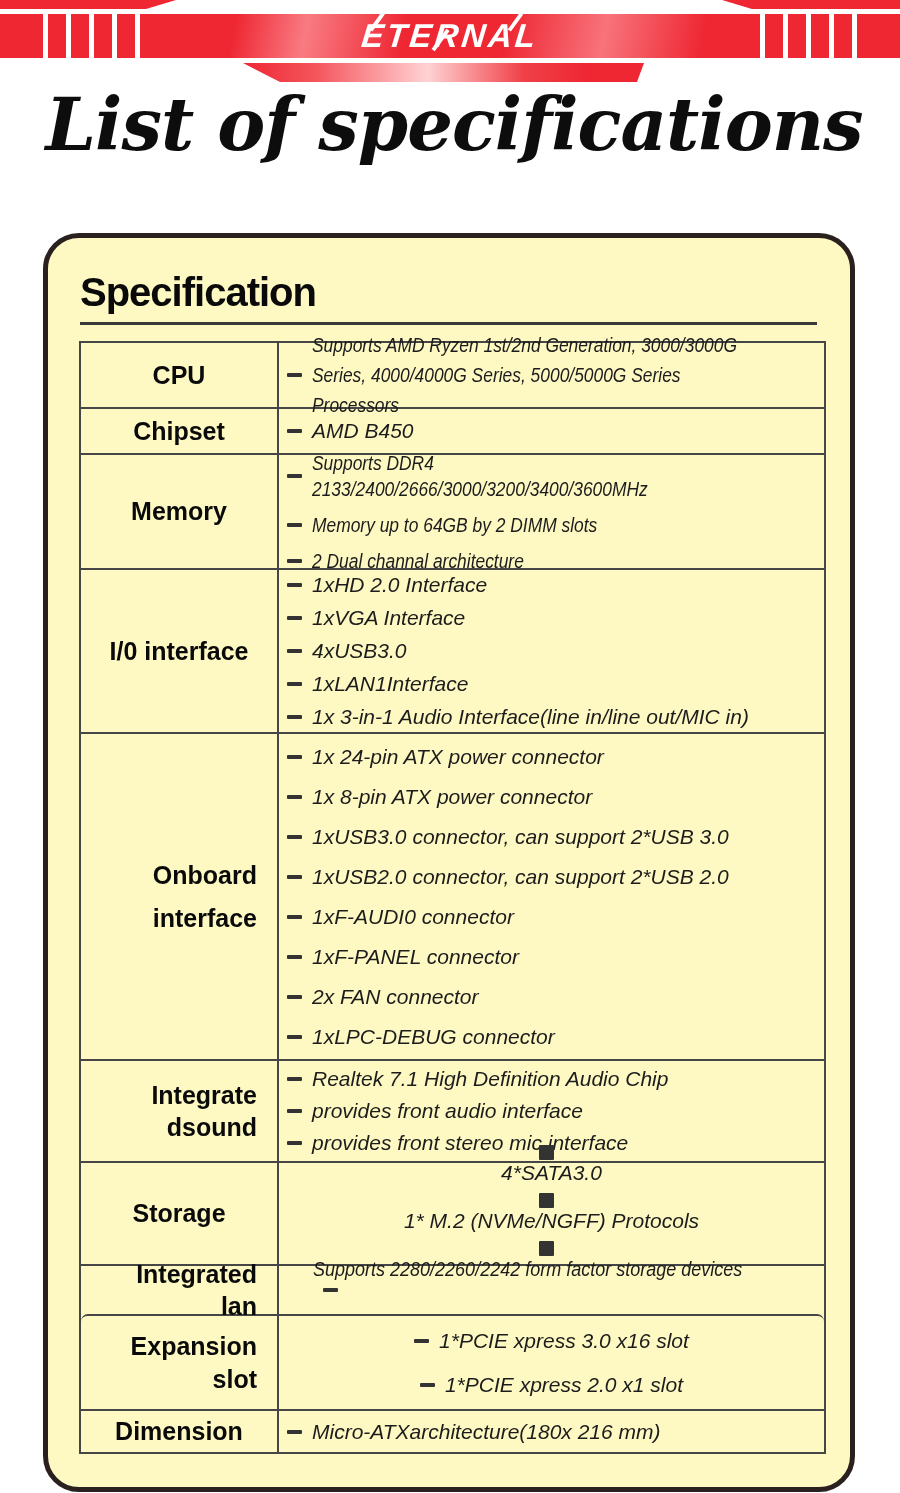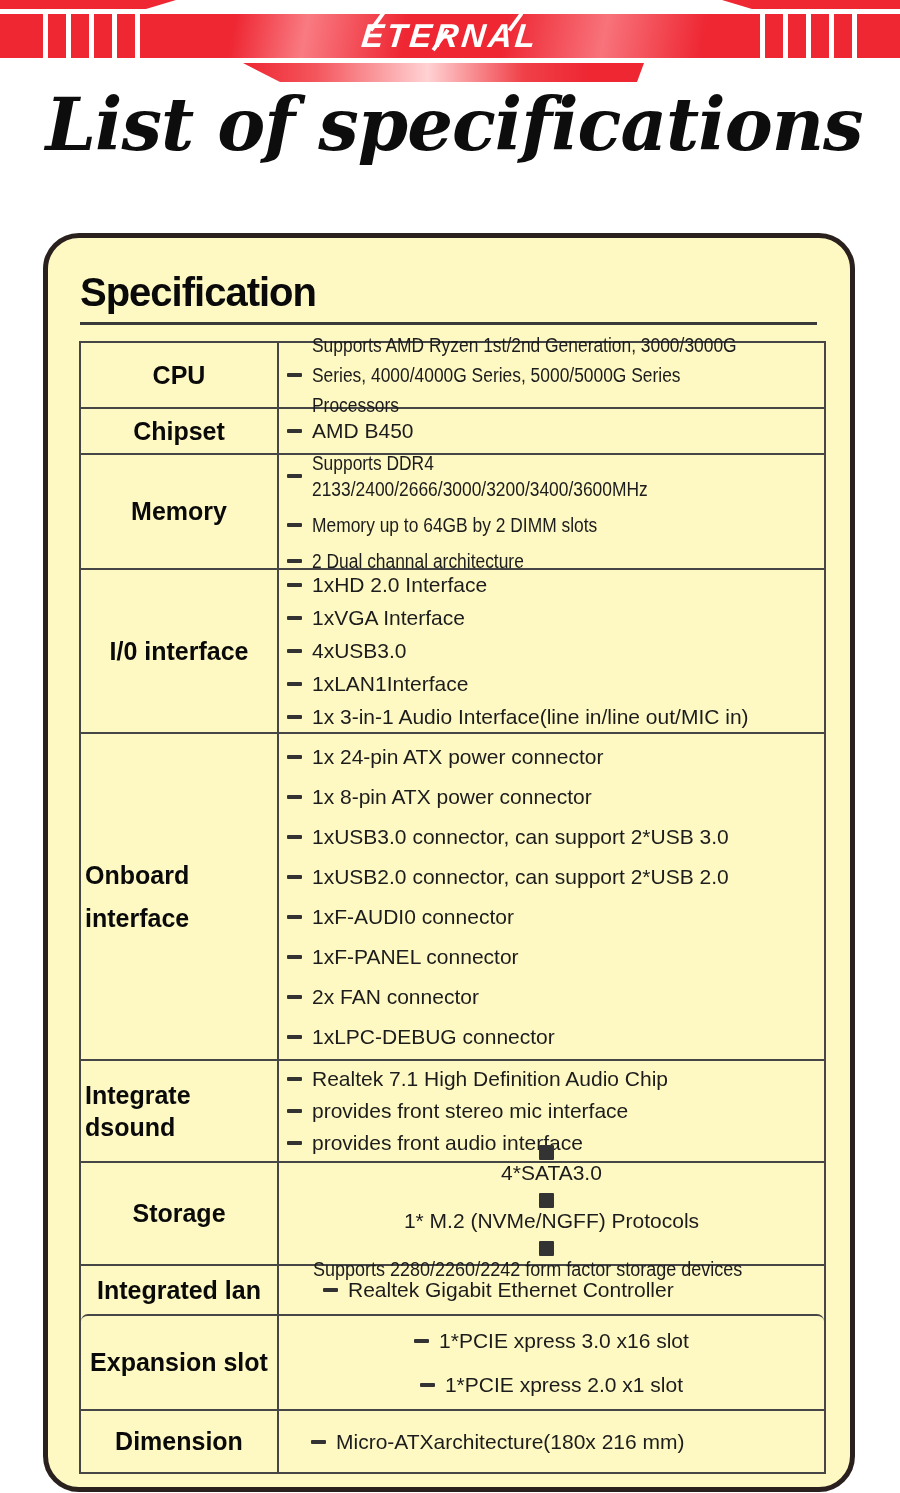--- a/index.html
+++ b/index.html
@@ -59,30 +59,30 @@
   .spec-row + .spec-row{border-top:2px solid #464646;}
   .spec-row:nth-child(1){height:64px;}
   .spec-row:nth-child(2){height:46px;}
   .spec-row:nth-child(3){height:115px;}
   .spec-row:nth-child(4){height:164px;}
   .spec-row:nth-child(5){height:327px;}
   .spec-row:nth-child(6){height:102px;}
   .spec-row:nth-child(7){height:103px;}
   .spec-row:nth-child(8){height:50px;gap:36px;}
   .spec-row:nth-child(9){height:95px;border-radius:7px;}
-  .spec-row:nth-child(10){height:63px;gap:24px;}
+  .spec-row:nth-child(10){height:43px;}
   .label-cell{
     width:198px;flex:0 0 198px;border-right:2px solid #464646;box-sizing:border-box;
-    display:flex;align-items:center;justify-content:center;text-align:left;
-    font-weight:bold;font-size:25px;color:#0a0a0a;line-height:1.3;padding:0 4px;
+    display:flex;align-items:center;justify-content:center;text-align:right;
+    font-weight:bold;font-size:25px;color:#0a0a0a;line-height:1.3;padding:0 20px;
   }
   .spec-row:nth-child(5) .label-cell{line-height:1.7;}
   .items-cell{
     flex:1;display:flex;flex-direction:column;justify-content:center;
-    padding:4px 8px 4px 8px;box-sizing:border-box;min-width:0;
+    padding:4px 8px 4px 8px;box-sizing:border-box;min-width:0;font-style:italic;
   }
   .item{display:flex;align-items:center;margin:3px 0;}
   .spec-row:nth-child(3) .item{margin:5px 0;}
   .spec-row:nth-child(4) .item{margin:3.5px 0;}
   .spec-row:nth-child(5) .item{margin:7px 0;}
   .spec-row:nth-child(7) .item{margin:3.5px 0;flex-direction:column;}
   .spec-row:nth-child(9) .item{margin:9px 0;justify-content:center;}
   .dash{width:15px;height:4px;background:#333;border-radius:1px;margin-right:10px;flex:0 0 15px;}
   .item-text{font-size:21px;color:#1c1c1c;line-height:26px;}
   .spec-row:nth-child(1) .item-text{line-height:30px;}
@@ -219,26 +219,26 @@
       </div>
       <div class="spec-row">
         <div class="label-cell">Integrate dsound</div>
         <div class="items-cell">
           <div class="item">
             <span class="dash"></span>
             <span class="item-text">Realtek 7.1 High Definition Audio Chip</span>
           </div>
           <div class="item">
             <span class="dash"></span>
+            <span class="item-text">provides front audio interface</span>
+          </div>
+          <div class="item">
+            <span class="dash"></span>
             <span class="item-text">provides front stereo mic interface</span>
           </div>
-          <div class="item">
-            <span class="dash"></span>
-            <span class="item-text">provides front audio interface</span>
-          </div>
         </div>
       </div>
       <div class="spec-row">
         <div class="label-cell">Storage</div>
         <div class="items-cell">
           <div class="item">
             <span class="dash"></span>
             <span class="item-text">4*SATA3.0</span>
           </div>
           <div class="item">
@@ -249,21 +249,20 @@
             <span class="dash"></span>
             <span class="item-text">Supports 2280/2260/2242 form factor storage devices</span>
           </div>
         </div>
       </div>
       <div class="spec-row">
         <div class="label-cell">Integrated lan</div>
         <div class="items-cell">
           <div class="item">
             <span class="dash"></span>
-            <span class="item-text">Realtek Gigabit Ethernet Controller</span>
           </div>
         </div>
       </div>
       <div class="spec-row">
         <div class="label-cell">Expansion slot</div>
         <div class="items-cell">
           <div class="item">
             <span class="dash"></span>
             <span class="item-text">1*PCIE xpress 3.0 x16 slot</span>
           </div>

